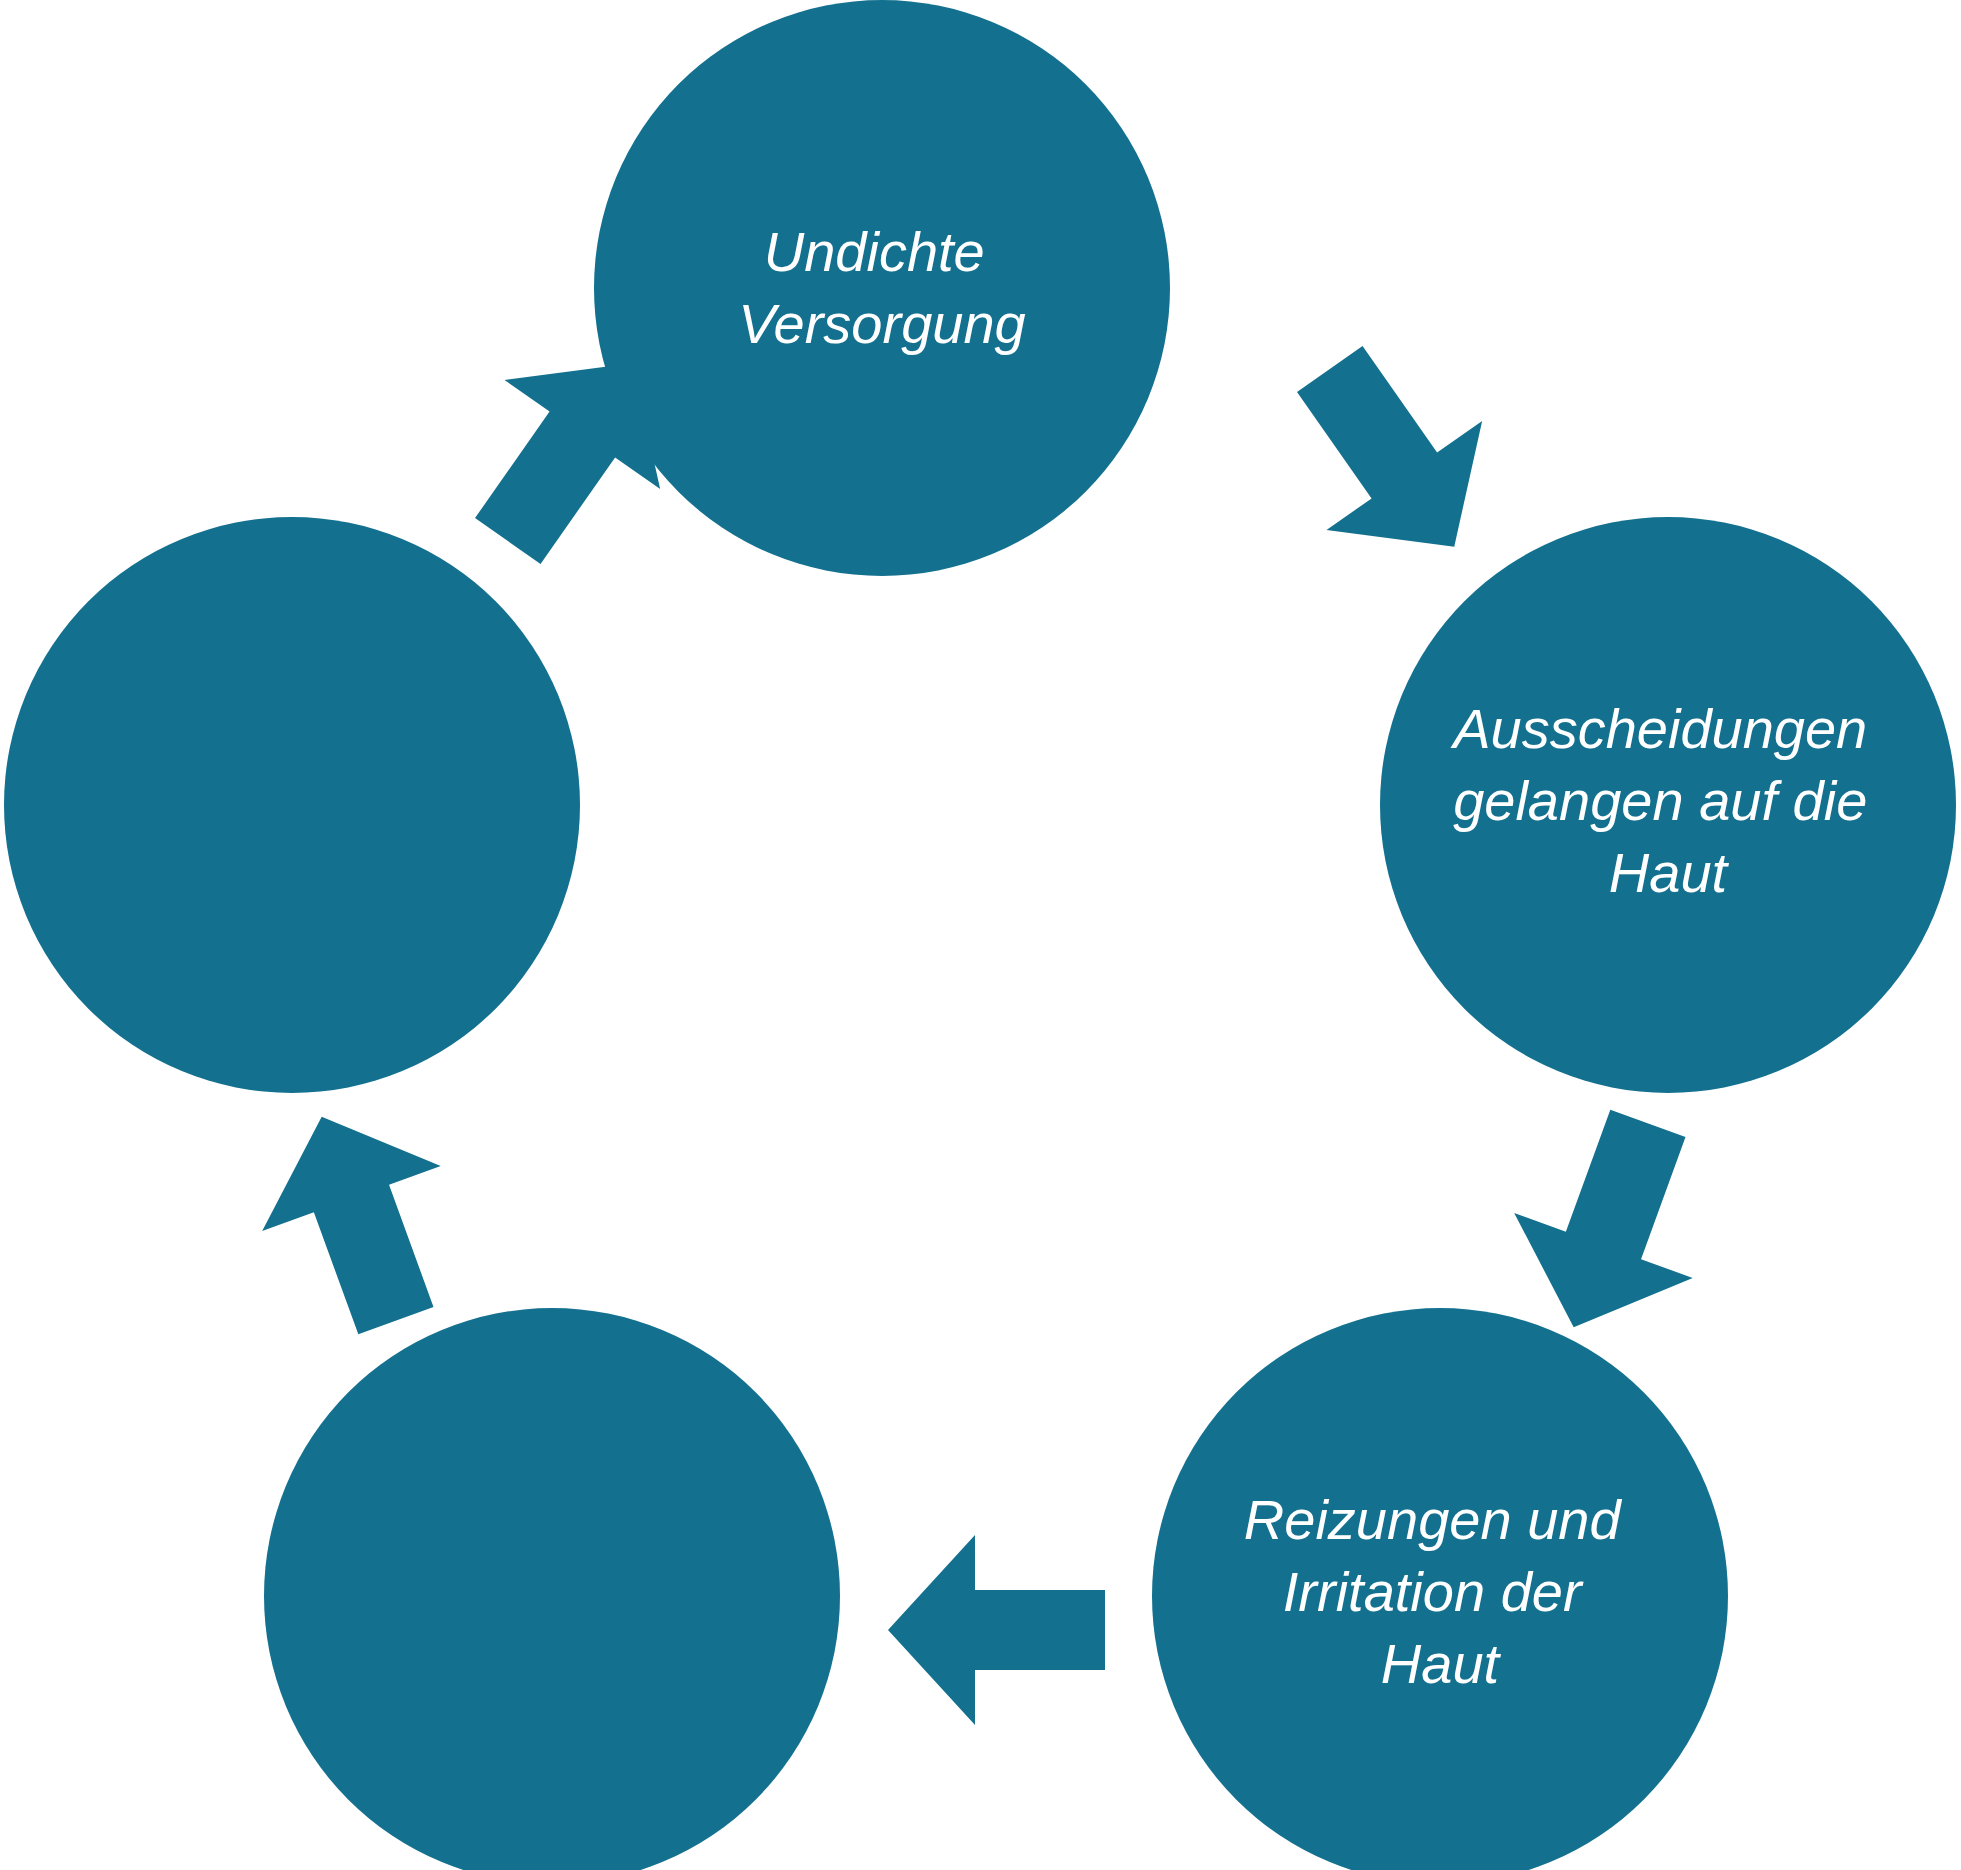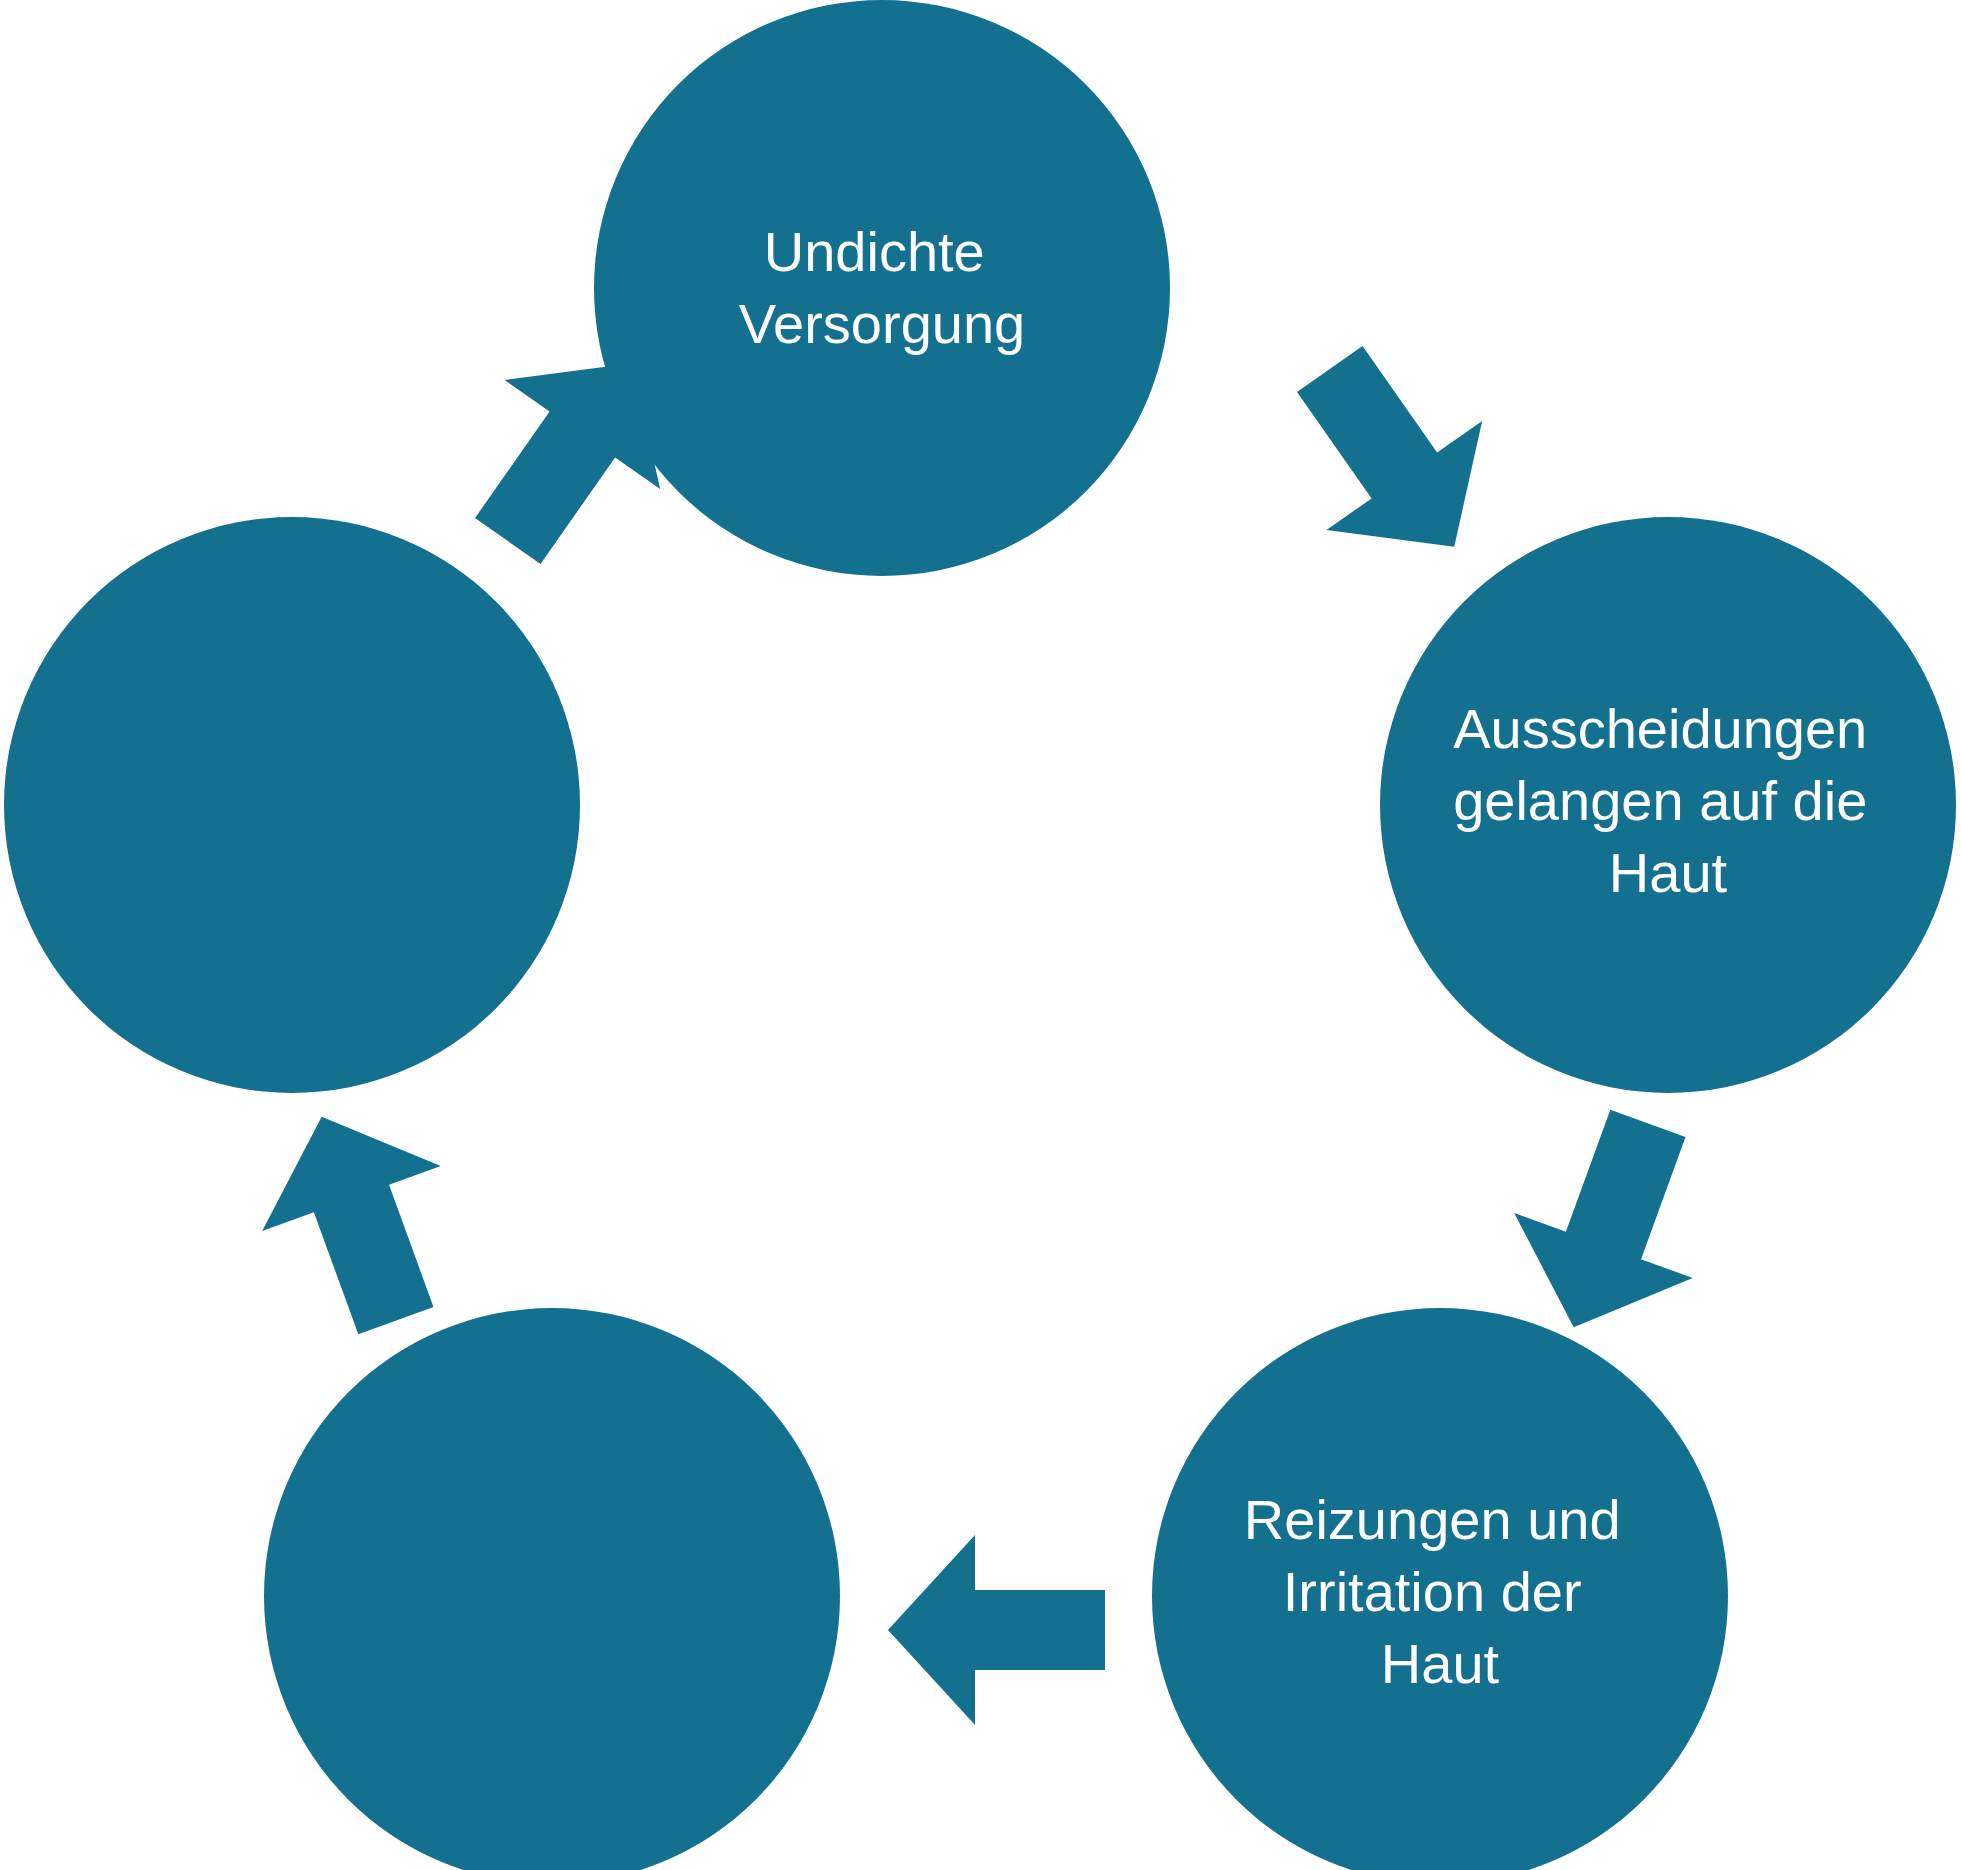--- a/index.html
+++ b/index.html
@@ -10,20 +10,21 @@
   }
   body {
     font-family: "Liberation Sans", sans-serif;
   }
   #stage {
     position: relative;
     width: 1961px;
     height: 1870px;
     background: #ffffff;
     overflow: hidden;
+    font-style: italic;
   }
   #cycle-svg {
     position: absolute;
     left: 0;
     top: 0;
     width: 1961px;
     height: 1870px;
     display: block;
   }
   .node-circle {

